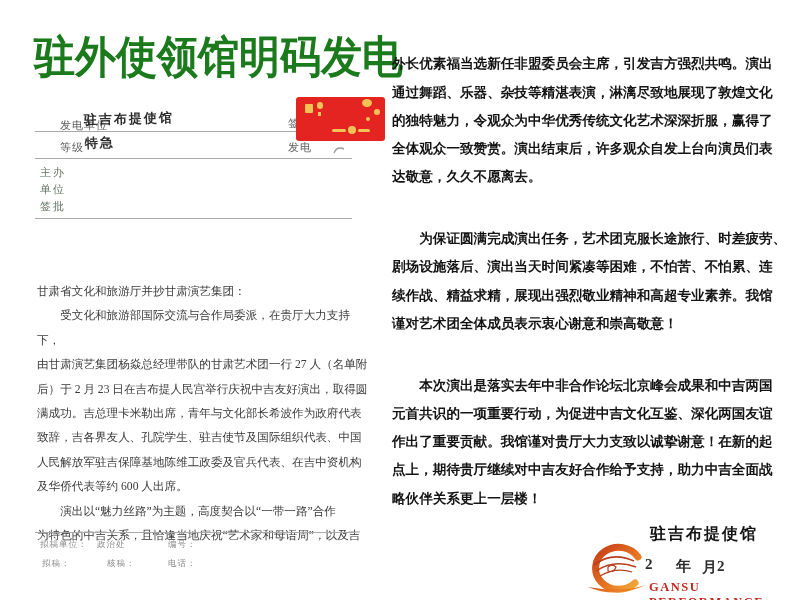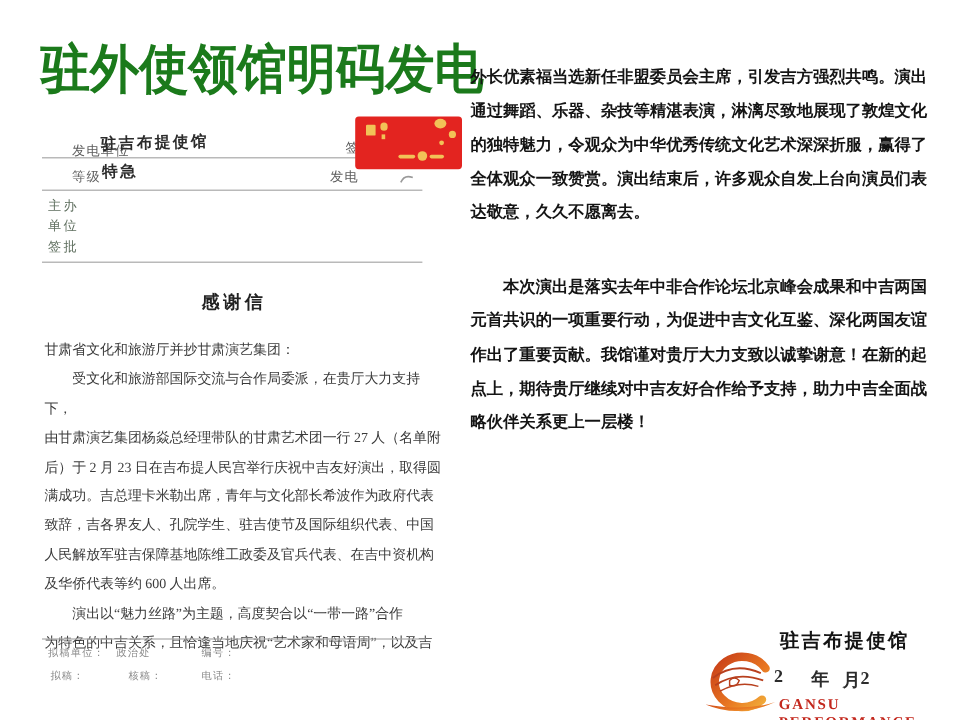--- a/index.html
+++ b/index.html
@@ -39,21 +39,21 @@
 
   <div class="abs doc-title">驻外使领馆明码发电</div>
 
   <div class="abs form-label" style="left:40px;top:118px;">发电单位</div>
   <div class="abs hand" style="left:84px;top:110px;">驻吉布提使馆</div>
   <div class="abs form-label" style="left:268px;top:116px;">签批</div>
   <div class="abs hline" style="left:35px;top:131px;width:317px;"></div>
 
   <div class="abs form-label" style="left:40px;top:140px;">等级</div>
   <div class="abs hand" style="left:85px;top:134px;">特急</div>
-  <div class="abs form-label" style="left:255px;top:140px;">发电</div>
+  <div class="abs form-label" style="left:268px;top:140px;">发电</div>
   <div class="abs squiggle">
     <svg width="14" height="10" viewBox="0 0 14 10">
         <path d="M2 8 Q5 1 12 4" stroke="#9a9a9a" stroke-width="1.4" fill="none"></path>
       </svg>
   </div>
   <div class="abs hline" style="left:35px;top:158px;width:317px;"></div>
 
   <div class="abs organizer" style="left:40px;top:164px;">主办
 单位
 签批</div>
@@ -64,21 +64,20 @@
     <div class="gold" style="left:21px;top:5px;width:6px;height:7px;border-radius:3px;"></div>
     <div class="gold" style="left:22px;top:15px;width:3px;height:4px;"></div>
     <div class="gold" style="left:66px;top:2px;width:10px;height:8px;border-radius:50%;"></div>
     <div class="gold" style="left:78px;top:12px;width:6px;height:6px;border-radius:50%;"></div>
     <div class="gold" style="left:70px;top:20px;width:4px;height:4px;border-radius:50%;"></div>
     <div class="gold" style="left:36px;top:32px;width:14px;height:3px;border-radius:2px;"></div>
     <div class="gold" style="left:52px;top:29px;width:8px;height:8px;border-radius:50%;"></div>
     <div class="gold" style="left:62px;top:32px;width:12px;height:3px;border-radius:2px;"></div>
   </div>
 
-  <div class="abs letter-title">感谢信</div>
   <div class="abs left-body">甘肃省文化和旅游厅并抄甘肃演艺集团：
 　　受文化和旅游部国际交流与合作局委派，在贵厅大力支持下，
 由甘肃演艺集团杨焱总经理带队的甘肃艺术团一行 27 人（名单附
 后）于 2 月 23 日在吉布提人民宫举行庆祝中吉友好演出，取得圆
 满成功。吉总理卡米勒出席，青年与文化部长希波作为政府代表
 致辞，吉各界友人、孔院学生、驻吉使节及国际组织代表、中国
 人民解放军驻吉保障基地陈维工政委及官兵代表、在吉中资机构
 及华侨代表等约 600 人出席。
 　　演出以“魅力丝路”为主题，高度契合以“一带一路”合作
 为特色的中吉关系，且恰逢当地庆祝“艺术家和母语周”，以及吉</div>
@@ -90,20 +89,24 @@
   <div class="abs footer-small" style="left:42px;top:558px;">拟稿：</div>
   <div class="abs footer-small" style="left:107px;top:558px;">核稿：</div>
   <div class="abs footer-small" style="left:168px;top:558px;">电话：</div>
 
   <div class="abs right-body">
     <p class="rp">外长优素福当选新任非盟委员会主席，引发吉方强烈共鸣。演出
 通过舞蹈、乐器、杂技等精湛表演，淋漓尽致地展现了敦煌文化
 的独特魅力，令观众为中华优秀传统文化艺术深深折服，赢得了
 全体观众一致赞赏。演出结束后，许多观众自发上台向演员们表
 达敬意，久久不愿离去。</p>
+    <p class="rp">　　为保证圆满完成演出任务，艺术团克服长途旅行、时差疲劳、
+剧场设施落后、演出当天时间紧凑等困难，不怕苦、不怕累、连
+续作战、精益求精，展现出强烈敬业精神和高超专业素养。我馆
+谨对艺术团全体成员表示衷心谢意和崇高敬意！</p>
     <p class="rp">　　本次演出是落实去年中非合作论坛北京峰会成果和中吉两国
 元首共识的一项重要行动，为促进中吉文化互鉴、深化两国友谊
 作出了重要贡献。我馆谨对贵厅大力支致以诚挚谢意！在新的起
 点上，期待贵厅继续对中吉友好合作给予支持，助力中吉全面战
 略伙伴关系更上一层楼！</p>
   </div>
 
   <div class="abs signature">驻吉布提使馆</div>
 
   <span class="date-frag" style="left:645px;top:556px;">2</span>

